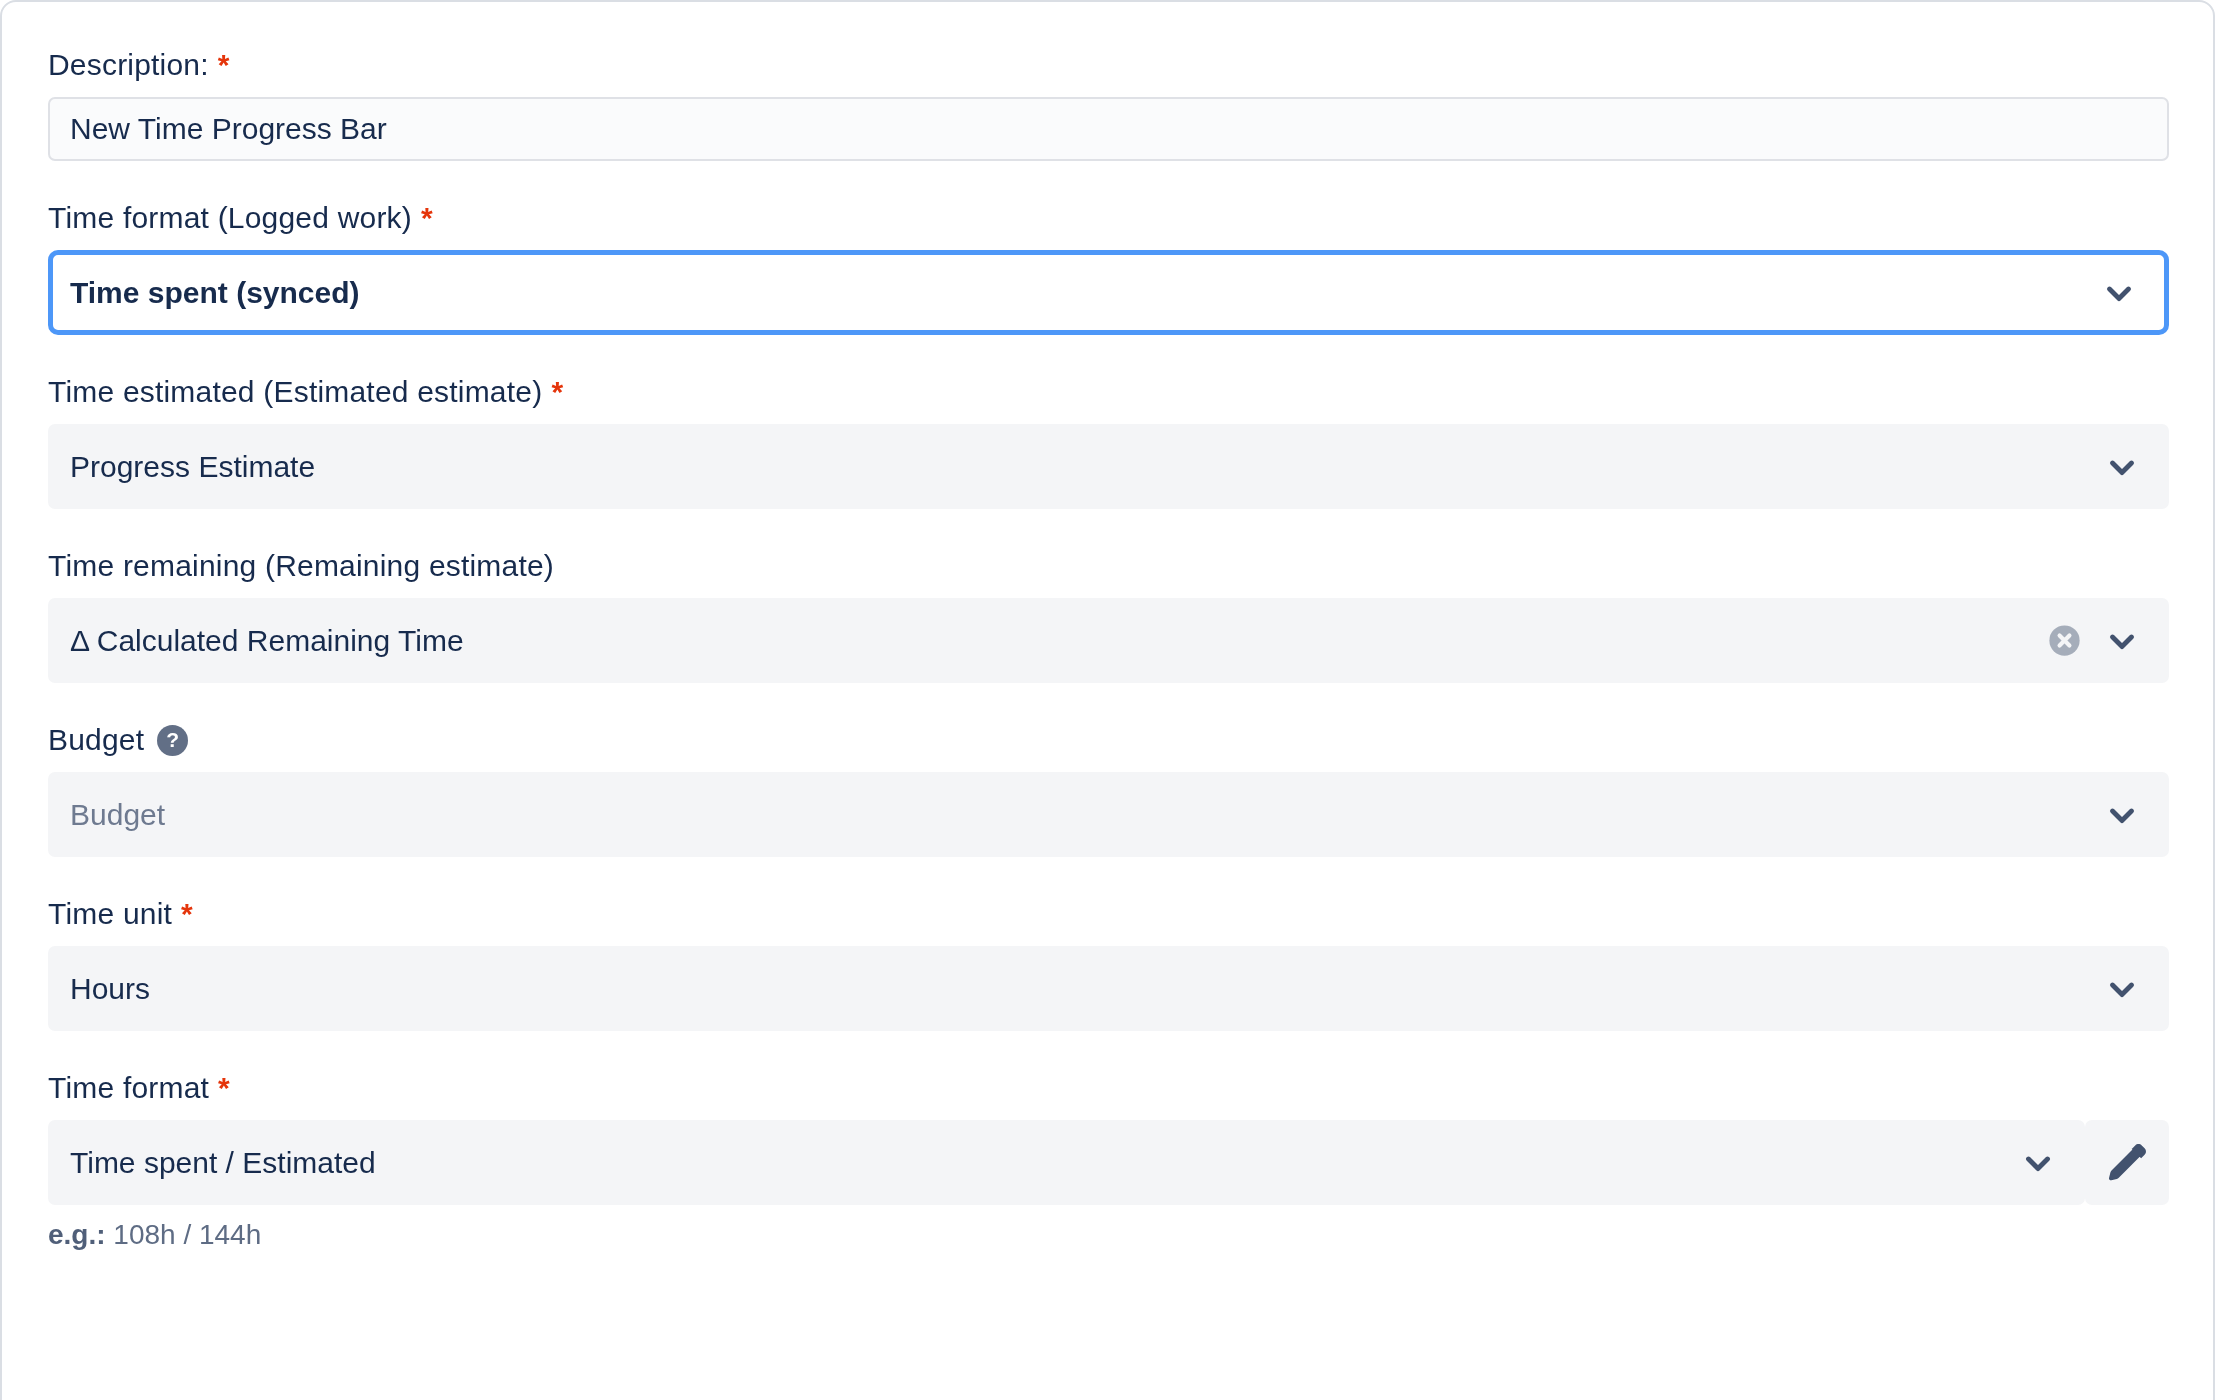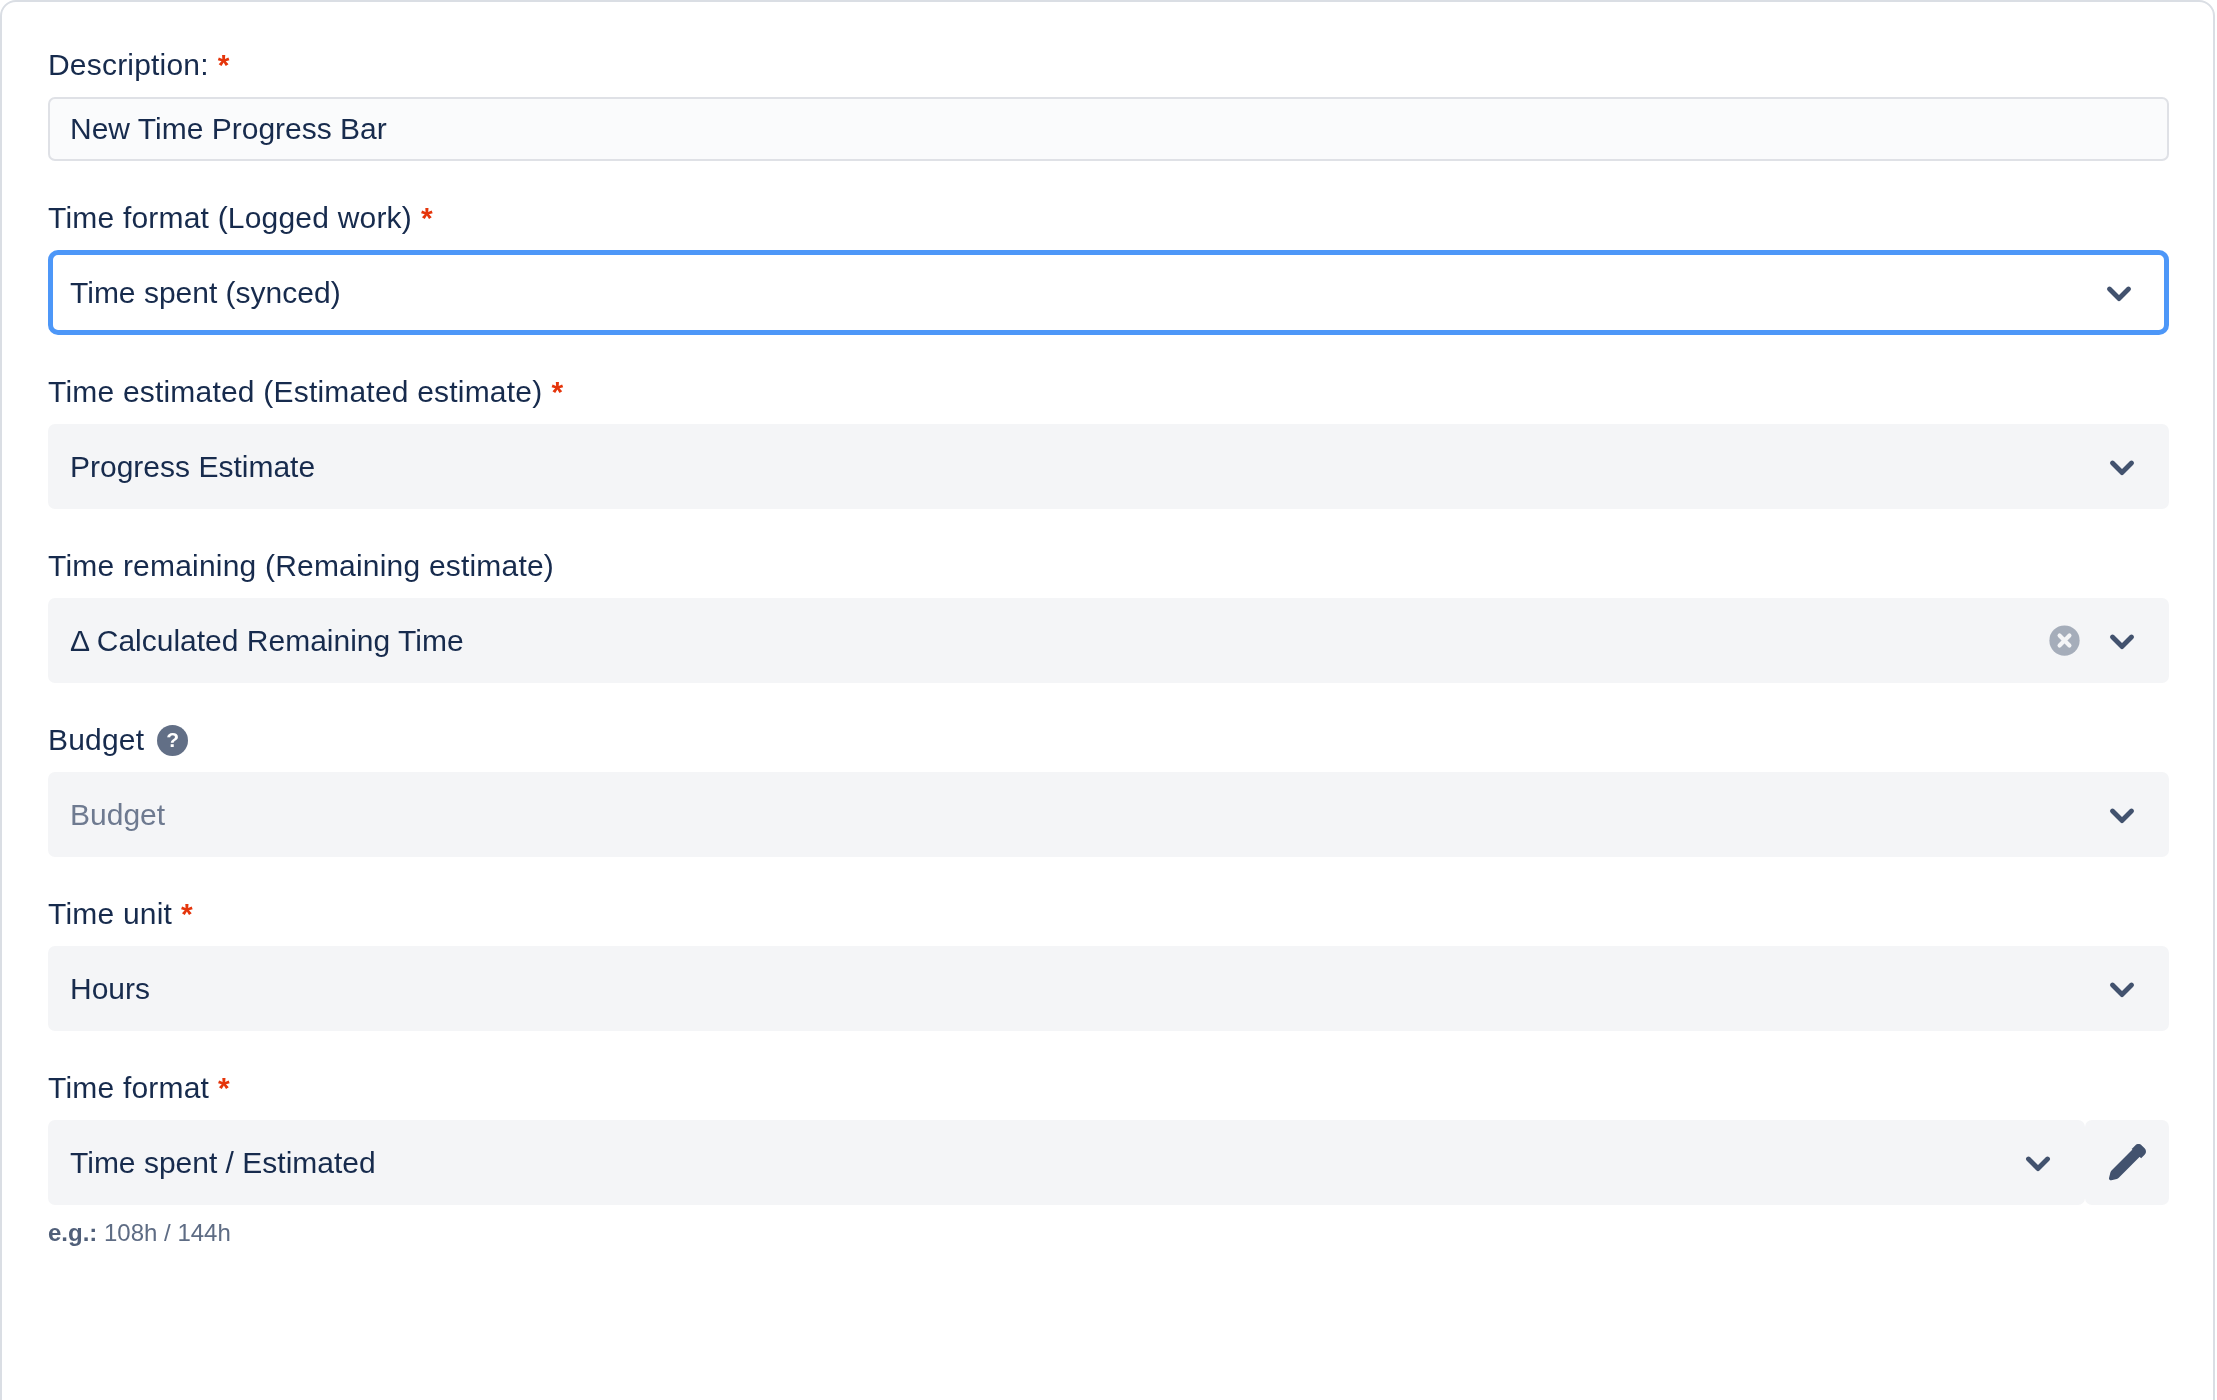--- a/index.html
+++ b/index.html
@@ -66,20 +66,21 @@
     padding: 0 90px 0 20px;
     font-size: 30px;
     color: #172b4d;
     cursor: pointer;
   }
   .select.focused {
     background: #ffffff;
     border: 5px solid #4d97f8;
     border-radius: 10px;
     padding-left: 17px;
+    font-weight: bold;
   }
   .select .value { flex: 1; white-space: nowrap; overflow: hidden; }
   .select .value.placeholder { color: #6e7a90; }
   .select-icons {
     position: absolute; right: 26px; top: 0; bottom: 0;
     display: flex; align-items: center; gap: 22px;
   }
   .chevron-wrap { display: flex; align-items: center; }
   .clear-wrap { display: flex; align-items: center; cursor: pointer; }
   .format-row { display: flex; }
@@ -87,21 +88,21 @@
   .edit-btn {
     width: 84px; height: 85px;
     flex: 0 0 84px;
     background: #f4f5f7;
     border: none; border-radius: 7px;
     display: flex; align-items: center; justify-content: center;
     cursor: pointer;
   }
   .hint-line {
     margin-top: 14px;
-    font-size: 24px;
+    font-size: 28px;
     color: #5e6c84;
   }
   .hint-line .hint-label { font-weight: 700; color: #505f79; }
 </style>
 </head>
 <body>
 
 <div class="page">
   <div class="content">
 

